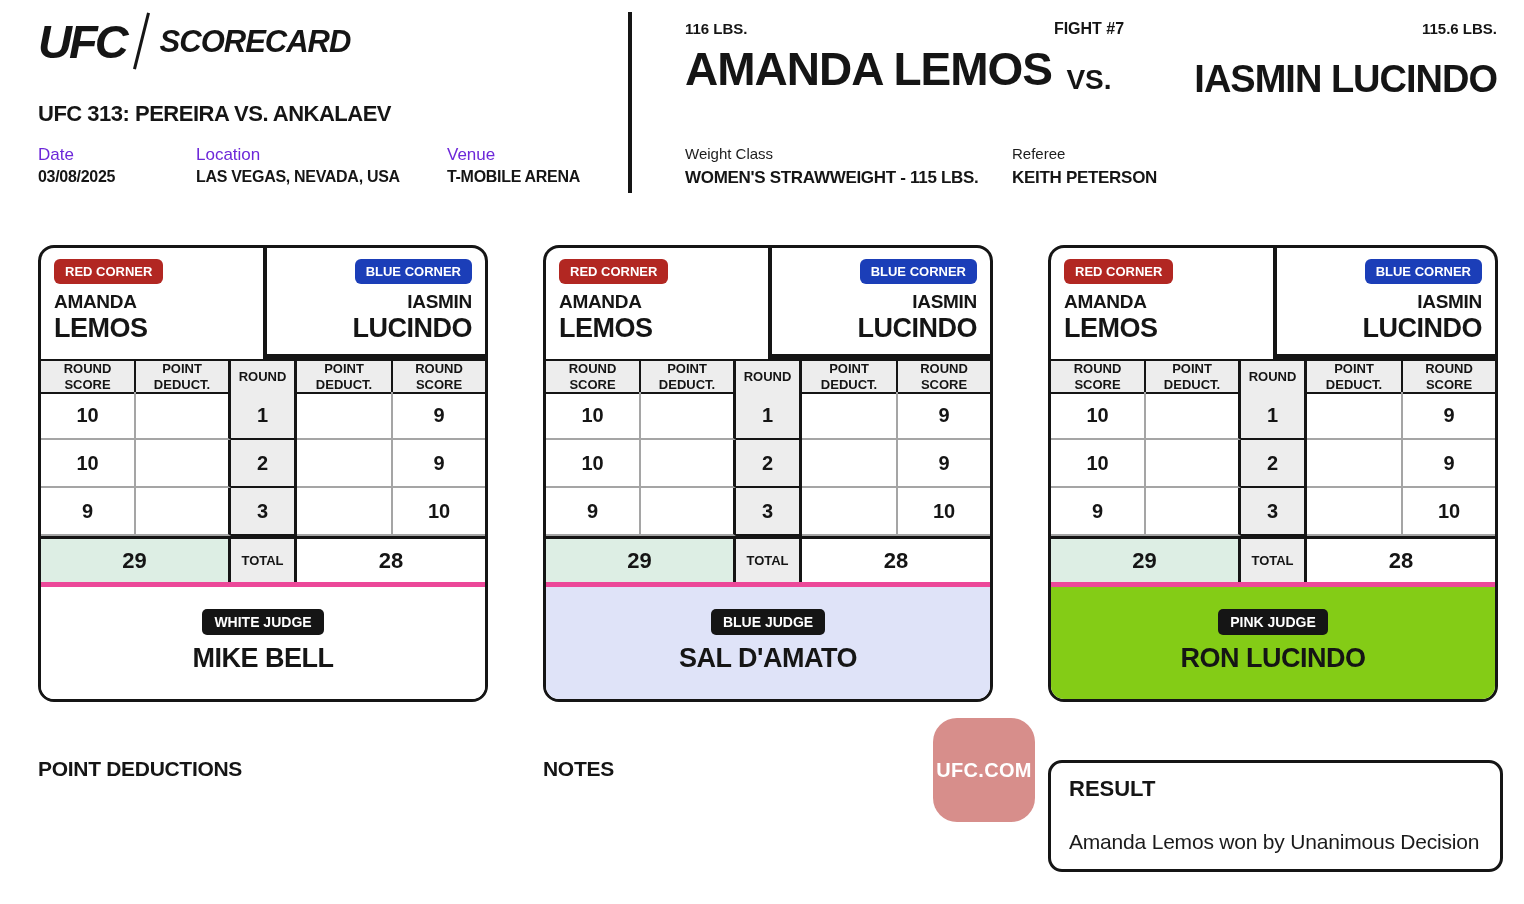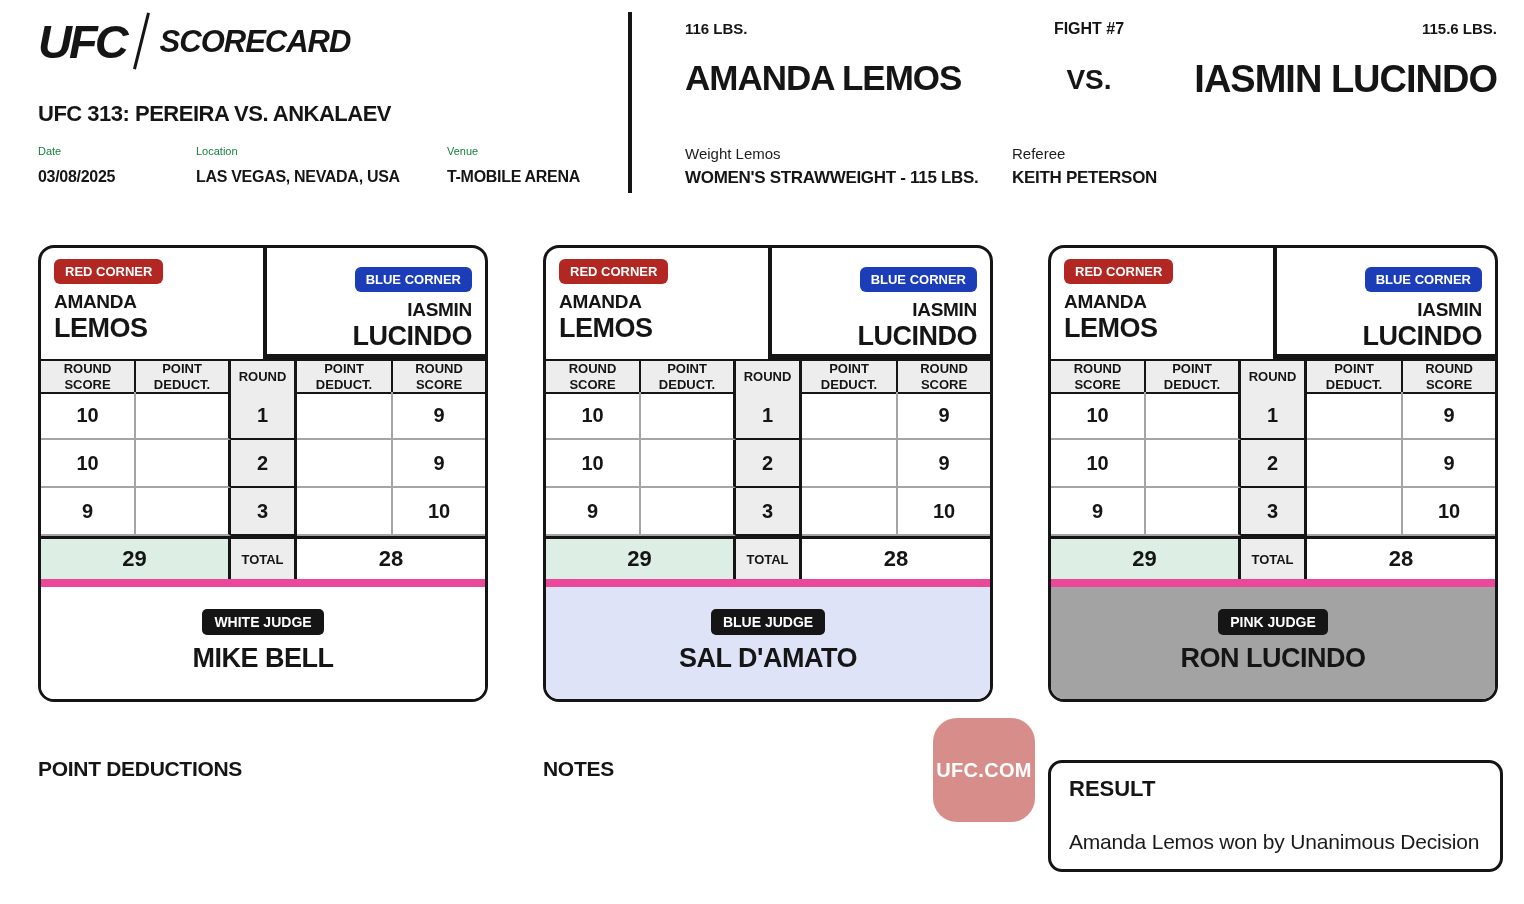--- a/index.html
+++ b/index.html
@@ -26,32 +26,32 @@
   }
   .logo-slash {
     width: 3px; height: 58px; background: #151515;
     transform: rotate(14deg); margin: 0 17px 0 14px;
   }
   .logo-score {
     font-size: 31px; font-weight: 900; font-style: italic;
     letter-spacing: -1px; line-height: 1;
   }
   .event-title { left: 38px; top: 101px; font-size: 22px; font-weight: 900; letter-spacing: -0.5px; }
-  .meta-label { top: 145px; font-size: 11px; font-weight: 400; color: #15803d; text-align: center; }
+  .meta-label { top: 145px; font-size: 17px; font-weight: 400; color: #6d28d9; text-align: center; }
   .meta-value { top: 168px; font-size: 16px; font-weight: 900; letter-spacing: -0.3px; }
   .x-date { left: 38px; }
   .x-loc  { left: 196px; }
   .x-ven  { left: 447px; }
 
   .head-divider { left: 628px; top: 12px; width: 4px; height: 181px; background: #151515; }
 
   .wt-red   { left: 685px; top: 20px; font-size: 15px; font-weight: 900; }
   .fight-no { left: 994px; top: 20px; width: 190px; text-align: center; font-size: 16px; font-weight: 900; }
   .wt-blue  { left: 1297px; top: 20px; width: 200px; text-align: right; font-size: 15px; font-weight: 900; }
-  .name-red  { left: 685px; top: 58px; font-size: 35px; font-weight: 900; letter-spacing: -1px; text-align: center; }
+  .name-red  { left: 685px; top: 42px; font-size: 46px; font-weight: 900; letter-spacing: -1px; text-align: center; }
   .vs-text   { left: 994px; top: 64px; width: 190px; text-align: center; font-size: 28px; font-weight: 900; }
   .name-blue { left: 1097px; top: 58px; width: 400px; text-align: right; font-size: 38px; font-weight: 900; letter-spacing: -1px; }
   .wc-label  { left: 685px; top: 145px; font-size: 15px; font-weight: 400; color: #1d1d1d; }
   .wc-value  { left: 685px; top: 168px; font-size: 17px; font-weight: 900; letter-spacing: -0.3px; }
   .ref-label { left: 1012px; top: 145px; font-size: 15px; font-weight: 400; color: #1d1d1d; }
   .ref-value { left: 1012px; top: 168px; font-size: 17px; font-weight: 900; letter-spacing: -0.3px; }
 
   
   .cards {
     left: 38px; top: 245px; width: 1460px;
@@ -69,21 +69,21 @@
     border-left: 4px solid #151515;
     border-bottom: 5px solid #151515;
     text-align: right;
   }
   .badge {
     display: inline-block; padding: 5px 11px; border-radius: 6px;
     color: #fff; font-size: 13px; font-weight: 900; letter-spacing: 0;
     margin-bottom: 7px;
   }
   .badge.red  { background: #B22722; }
-  .badge.blue { background: #1B3EB8; margin-top: 8px; }
+  .badge.blue { background: #1B3EB8; }
   .fn { font-size: 19px; font-weight: 900; line-height: 1.2; letter-spacing: -0.3px; }
   .ln { font-size: 27px; font-weight: 900; line-height: 1.05; letter-spacing: -0.5px; }
 
   .thead, .trow {
     display: grid;
     grid-template-columns: 95px 95px 66px 96px 1fr;
   }
   .thead { height: 31px; }
   .hcell {
     background: #EDEDED;
@@ -109,36 +109,36 @@
     border-right: 3px solid #151515;
     border-bottom: 2px solid #151515;
   }
   .cell.last { border-right: none; }
 
   .total-row {
     display: grid;
     grid-template-columns: 190px 66px 1fr;
     height: 51px;
     border-top: 3px solid #151515;
-    border-bottom: 8px solid #ec4899;
+    border-bottom: 5px solid #ec4899;
   }
   .tcell { display: flex; align-items: center; justify-content: center; }
   .tcell.red-total  { background: #DDEEE4; font-size: 22px; font-weight: 900; border-right: 3px solid #151515; }
   .tcell.tlabel     { background: #EDEDED; font-size: 13px; font-weight: 800; border-right: 3px solid #151515; }
   .tcell.blue-total { background: #fff; font-size: 22px; font-weight: 900; }
 
   .judge-foot {
     flex: 1;
     display: flex; flex-direction: column;
     align-items: center; justify-content: center;
     gap: 8px; padding-bottom: 4px;
   }
   .judge-foot.foot-white { background: #ffffff; border-radius: 7px; }
   .judge-foot.foot-blue  { background: #DFE3F8; }
-  .judge-foot.foot-pink  { background: #a3a3a3; }
+  .judge-foot.foot-pink  { background: #84cc16; }
   .jbadge {
     background: #151515; color: #fff;
     font-size: 14px; font-weight: 800;
     padding: 5px 12px; border-radius: 5px;
   }
   .jname { font-size: 27px; font-weight: 900; letter-spacing: -0.5px; }
 
   
   .pd-label    { left: 38px;  top: 757px; font-size: 21px; font-weight: 900; letter-spacing: -0.3px; }
   .notes-label { left: 543px; top: 757px; font-size: 21px; font-weight: 900; letter-spacing: -0.3px; }
@@ -178,21 +178,21 @@
   <div class="abs meta-value x-ven">T-MOBILE ARENA</div>
 
   <div class="abs head-divider"></div>
 
   <div class="abs wt-red">116 LBS.</div>
   <div class="abs fight-no">FIGHT #7</div>
   <div class="abs wt-blue">115.6 LBS.</div>
   <div class="abs name-red">AMANDA LEMOS</div>
   <div class="abs vs-text">VS.</div>
   <div class="abs name-blue">IASMIN LUCINDO</div>
-  <div class="abs wc-label">Weight Lemos</div>
+  <div class="abs wc-label">Weight Class</div>
   <div class="abs wc-value">WOMEN'S STRAWWEIGHT - 115 LBS.</div>
   <div class="abs ref-label">Referee</div>
   <div class="abs ref-value">KEITH PETERSON</div>
 
   <div class="abs cards">
 
     <section class="card">
       <div class="names">
         <div class="half left">
           <span class="badge red">RED CORNER</span>

